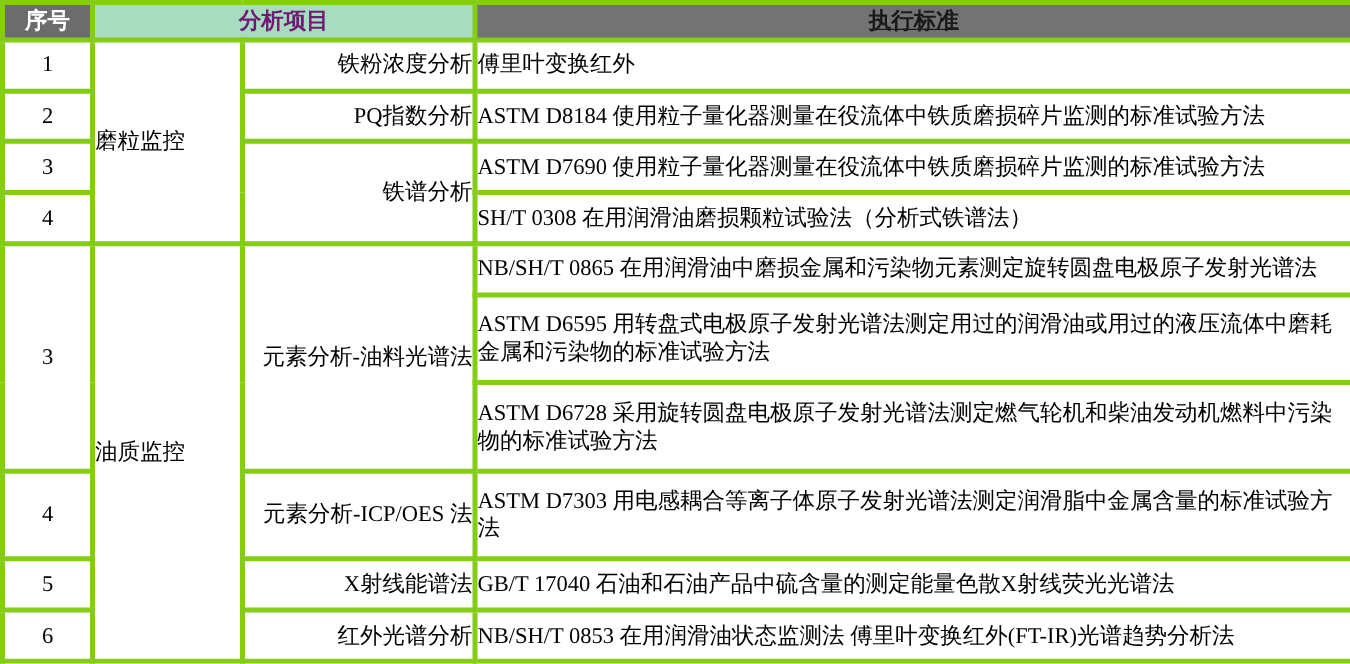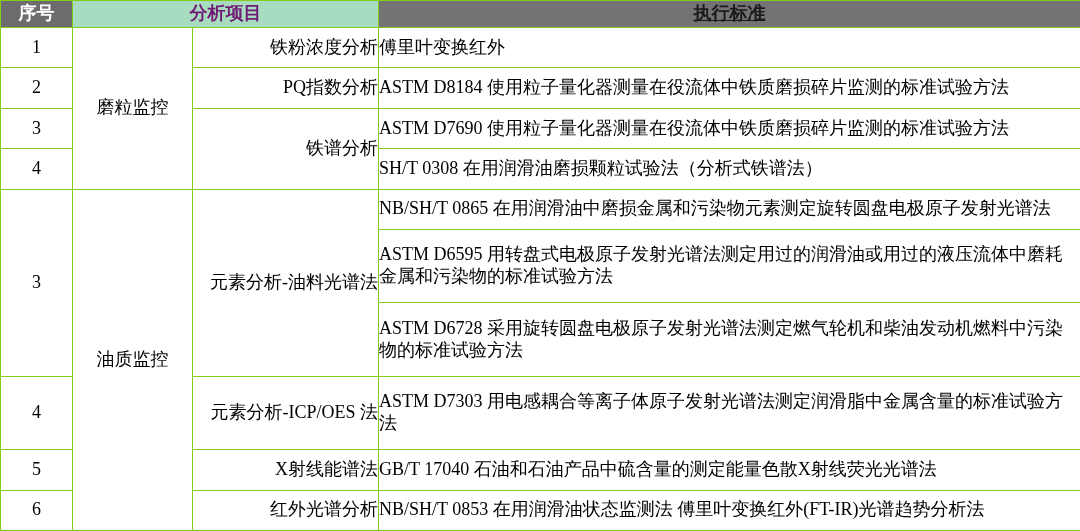--- a/index.html
+++ b/index.html
@@ -19,21 +19,21 @@
     height: 531px;
     box-sizing: border-box;
   }
   table.std-table {
     border-collapse: collapse;
     table-layout: fixed;
     width: 1080px;
     height: 531px;
   }
   table.std-table td, table.std-table th {
-    border: 1px solid #84cc16;
+    border: 4px solid #84cc16;
     padding: 2px 0;
     vertical-align: middle;
     font-size: 18px;
     line-height: 1.22;
   }
   
   th.h-seq {
     background: #6c6c6c;
     color: #ffffff;
     text-align: center;
@@ -56,21 +56,21 @@
     font-size: 19px;
     text-decoration: underline;
   }
   
   td.c-seq {
     text-align: center;
     width: 72px;
     font-size: 18px;
   }
   td.c-group {
-    text-align: center;
+    text-align: left;
     width: 120px;
     font-size: 18px;
   }
   td.c-item {
     text-align: right;
     width: 186px;
     font-size: 18px;
   }
   td.c-std {
     text-align: left;

